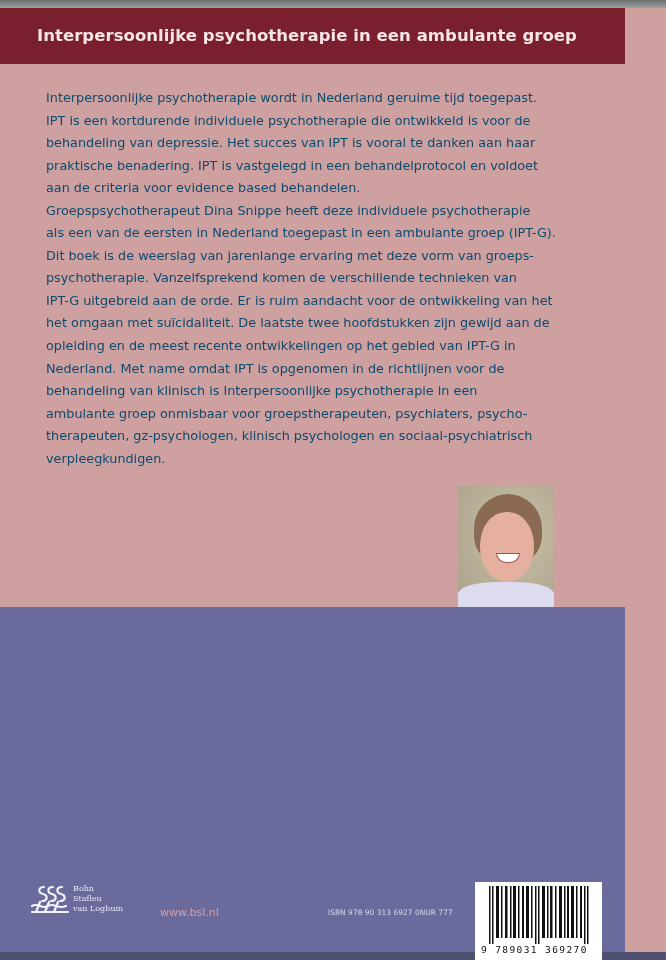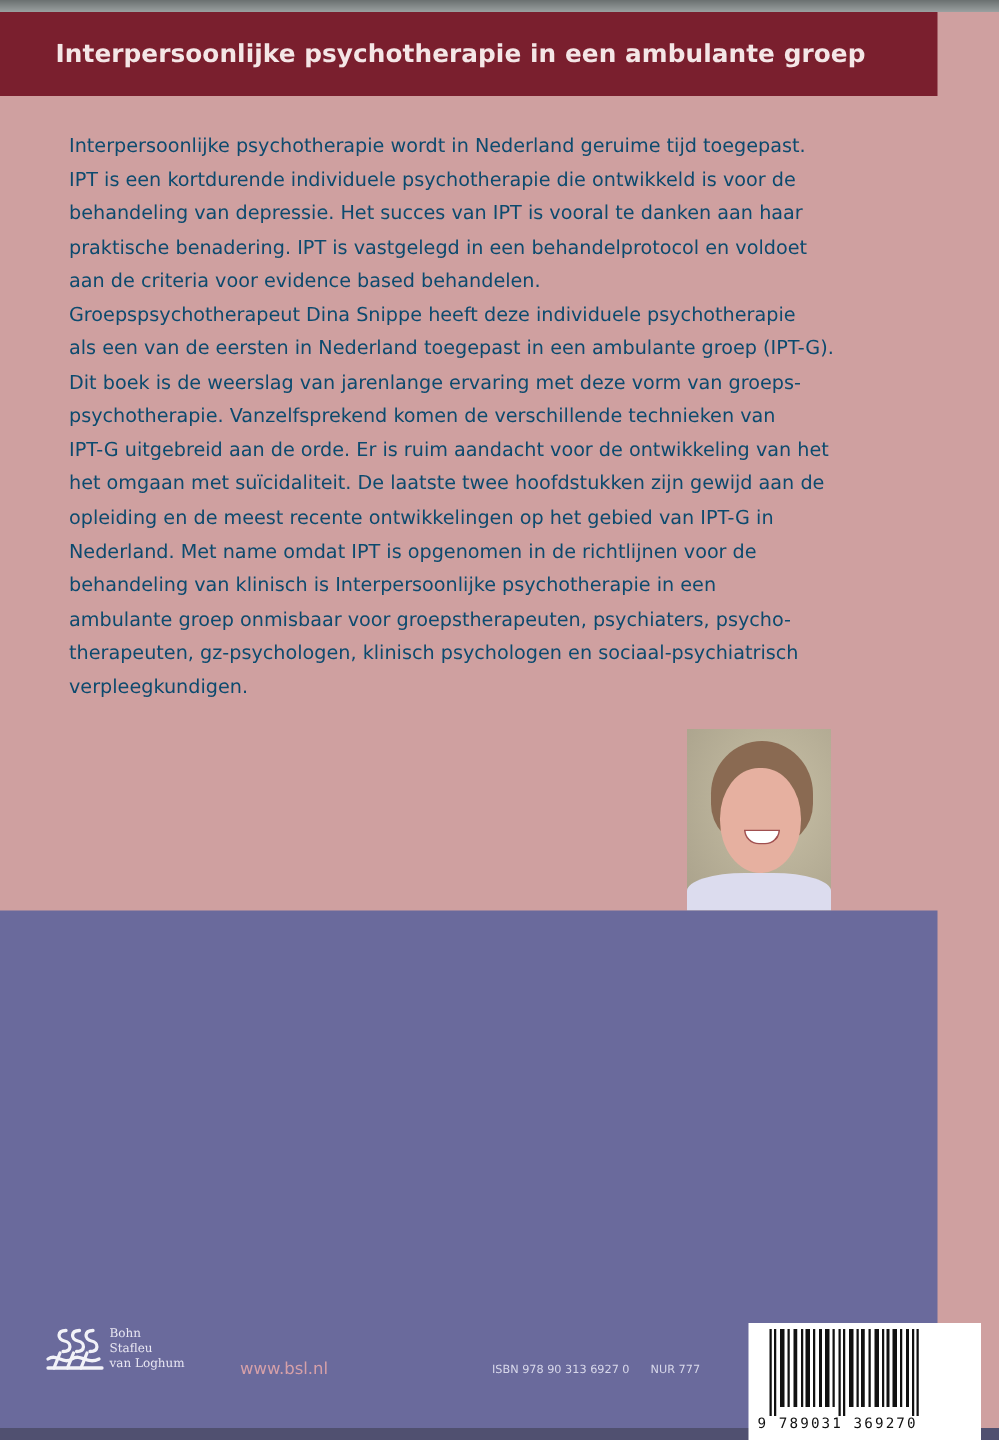--- a/index.html
+++ b/index.html
@@ -68,25 +68,24 @@
   }
   .logo-text span { display: block; }
   .url {
     position: absolute; left: 160px; top: 906px;
     color: #d6a0a8; font-size: 11px;
   }
   .isbn {
     position: absolute; left: 328px; top: 908px;
     color: #d8d8ea; font-size: 7.5px; white-space: nowrap;
   }
-  .nur { margin-left: 14px; }
+  .nur { }
   .barcode-box {
-    position: absolute; left: 499px; top: 882px; width: 127px; height: 78px;
+    position: absolute; left: 475px; top: 882px; width: 127px; height: 78px;
     background: #ffffff;
-    padding-left: 28px;
   }
   .barcode-bars {
     position: absolute; left: 8px; top: 4px; width: 112px; height: 58px;
   }
   .barcode-digits {
     position: absolute; left: 6px; top: 62px;
     font-size: 9.5px; color: #111; letter-spacing: 1.4px; font-family: "DejaVu Sans Mono", monospace;
   }
 </style>
 </head>

